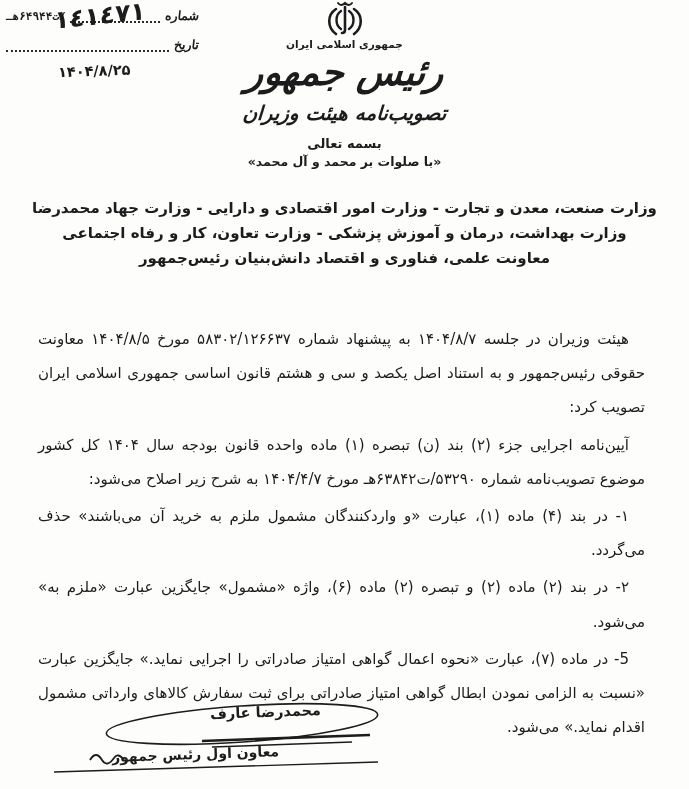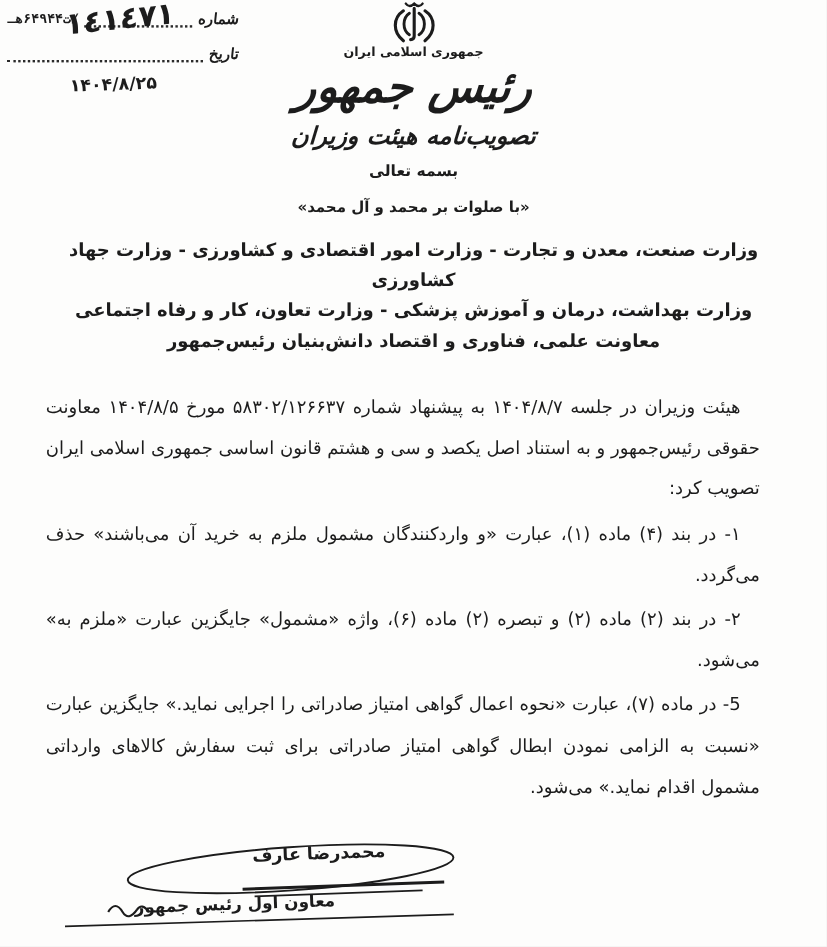--- a/index.html
+++ b/index.html
@@ -49,33 +49,33 @@
     margin-top:2px;line-height:1.15;
     transform:skewX(-4deg);
   }
   .doctype{
     font-size:20px;font-weight:bold;font-style:italic;
     margin-top:6px;transform:skewX(-3deg);
   }
   
   .invocation{position:absolute;top:136px;left:0;right:0;text-align:center;}
   .besmeleh{font-size:13px;font-weight:bold;}
-  .salutation{font-size:12.5px;font-weight:bold;margin-top:14px;}
+  .salutation{font-size:12.5px;font-weight:bold;margin-top:3px;}
   
   .recipients{
     position:absolute;top:196px;left:30px;right:30px;
     text-align:center;font-weight:bold;font-size:15px;line-height:1.68;
   }
   
   .body{
     position:absolute;top:322px;right:40px;left:38px;
     font-size:15px;line-height:2.28;
     text-align:justify;text-align-last:right;
   }
-  .body p{margin:0 16px 3px 0;text-indent:16px;}
+  .body p{margin:0 4px 3px 0;text-indent:16px;}
   .body p.item{margin-top:2px;}
   
   .sigblock{position:absolute;top:698px;left:52px;width:330px;height:88px;}
   .sig-name{
     position:absolute;top:6px;left:158px;
     font-size:14.5px;font-weight:bold;white-space:nowrap;
     transform:rotate(-2deg);
   }
   .sig-title{
     position:absolute;top:48px;left:60px;
@@ -116,27 +116,28 @@
     <div class="office">رئیس جمهور</div>
     <div class="doctype">تصویب‌نامه هیئت وزیران</div>
   </div>
 
   <div class="invocation">
     <div class="besmeleh">بسمه تعالی</div>
     <div class="salutation">«با صلوات بر محمد و آل محمد»</div>
   </div>
 
   <div class="recipients">
-    <div>وزارت صنعت، معدن و تجارت - وزارت امور اقتصادی و کشاورزی - وزارت جهاد کشاورزی</div>
+    <div>وزارت صنعت، معدن و تجارت - وزارت امور اقتصادی و دارایی - وزارت جهاد محمدرضا</div>
     <div>وزارت بهداشت، درمان و آموزش پزشکی - وزارت تعاون، کار و رفاه اجتماعی</div>
     <div>معاونت علمی، فناوری و اقتصاد دانش‌بنیان رئیس‌جمهور</div>
   </div>
 
   <div class="body">
     <p>هیئت وزیران در جلسه ۱۴۰۴/۸/۷ به پیشنهاد شماره ۵۸۳۰۲/۱۲۶۶۳۷ مورخ ۱۴۰۴/۸/۵ معاونت حقوقی رئیس‌جمهور و به استناد اصل یکصد و سی و هشتم قانون اساسی جمهوری اسلامی ایران تصویب کرد:</p>
+    <p>آیین‌نامه اجرایی جزء (۲) بند (ن) تبصره (۱) ماده واحده قانون بودجه سال ۱۴۰۴ کل کشور موضوع تصویب‌نامه شماره ۵۳۲۹۰/ت۶۳۸۴۲هـ مورخ ۱۴۰۴/۴/۷ به شرح زیر اصلاح می‌شود:</p>
     <p class="item">۱- در بند (۴) ماده (۱)، عبارت «و واردکنندگان مشمول ملزم به خرید آن می‌باشند» حذف می‌گردد.</p>
     <p class="item">۲- در بند (۲) ماده (۲) و تبصره (۲) ماده (۶)، واژه «مشمول» جایگزین عبارت «ملزم به» می‌شود.</p>
     <p class="item">5- در ماده (۷)، عبارت «نحوه اعمال گواهی امتیاز صادراتی را اجرایی نماید.» جایگزین عبارت «نسبت به الزامی نمودن ابطال گواهی امتیاز صادراتی برای ثبت سفارش کالاهای وارداتی مشمول اقدام نماید.» می‌شود.</p>
   </div>
 
   <div class="sigblock">
     <div class="sig-name">محمدرضا عارف</div>
     <div class="sig-title">معاون اول رئیس جمهور</div>
     <svg class="sig-scribble" width="330" height="88" viewBox="0 0 330 88" fill="none" stroke="#1c1c1c">
       <ellipse cx="190" cy="26" rx="136" ry="18" transform="rotate(-4 190 26)" stroke-width="1.6"></ellipse>

